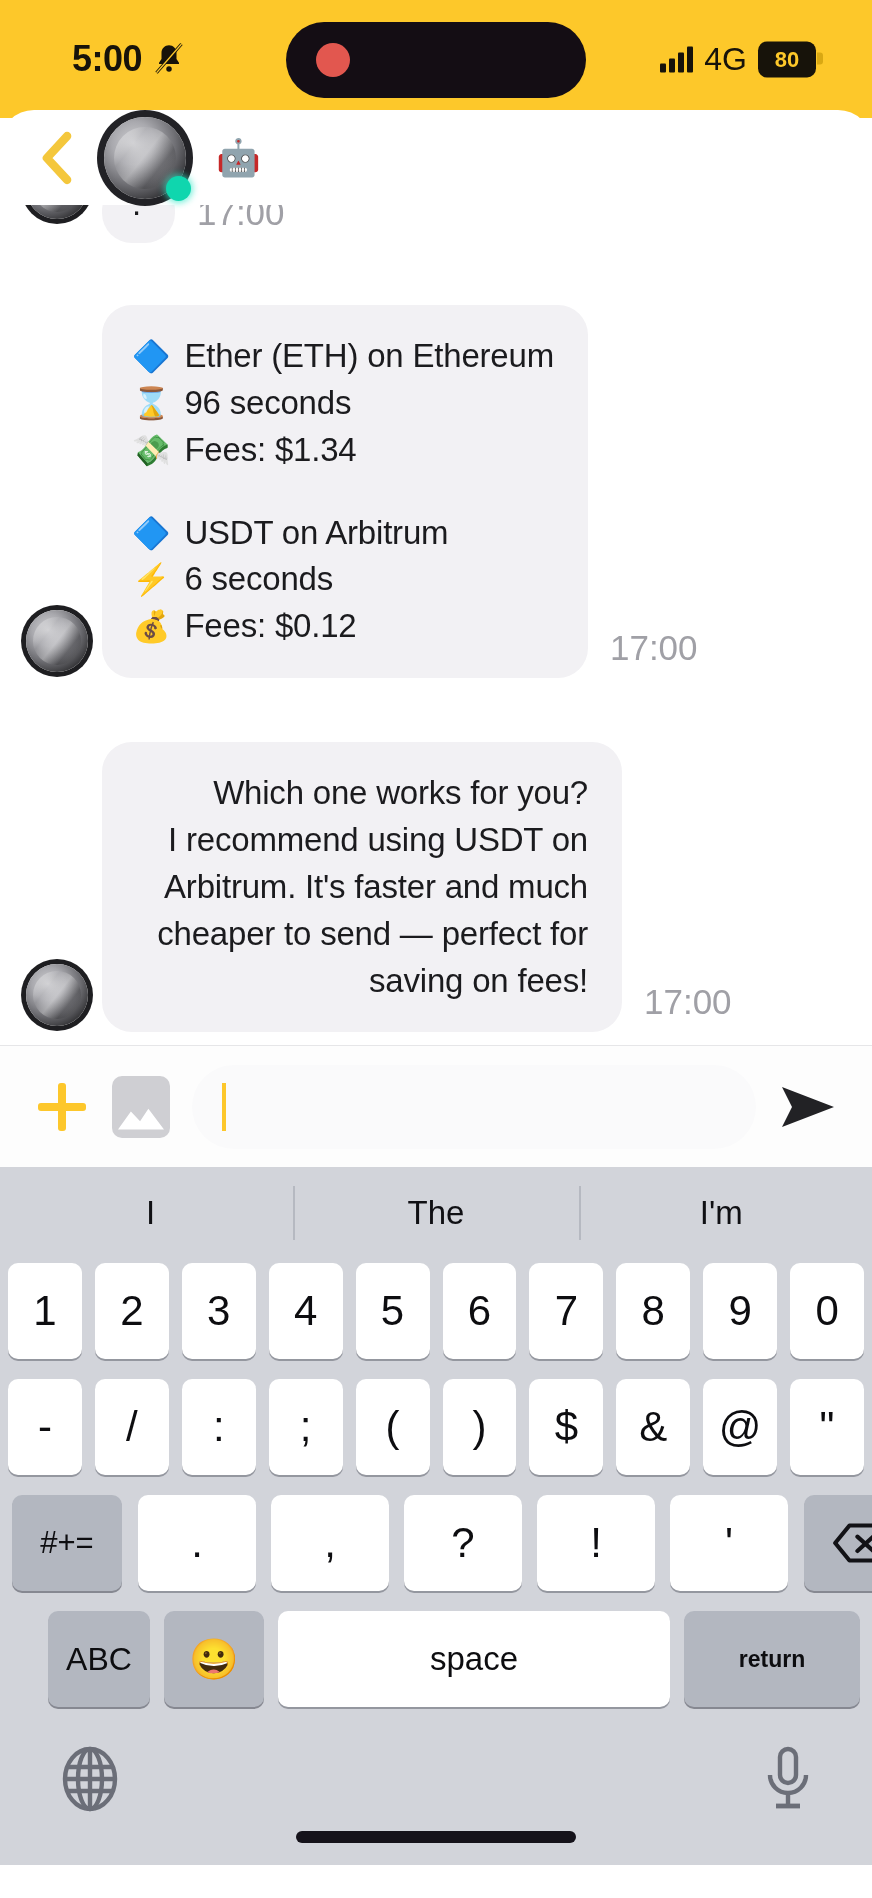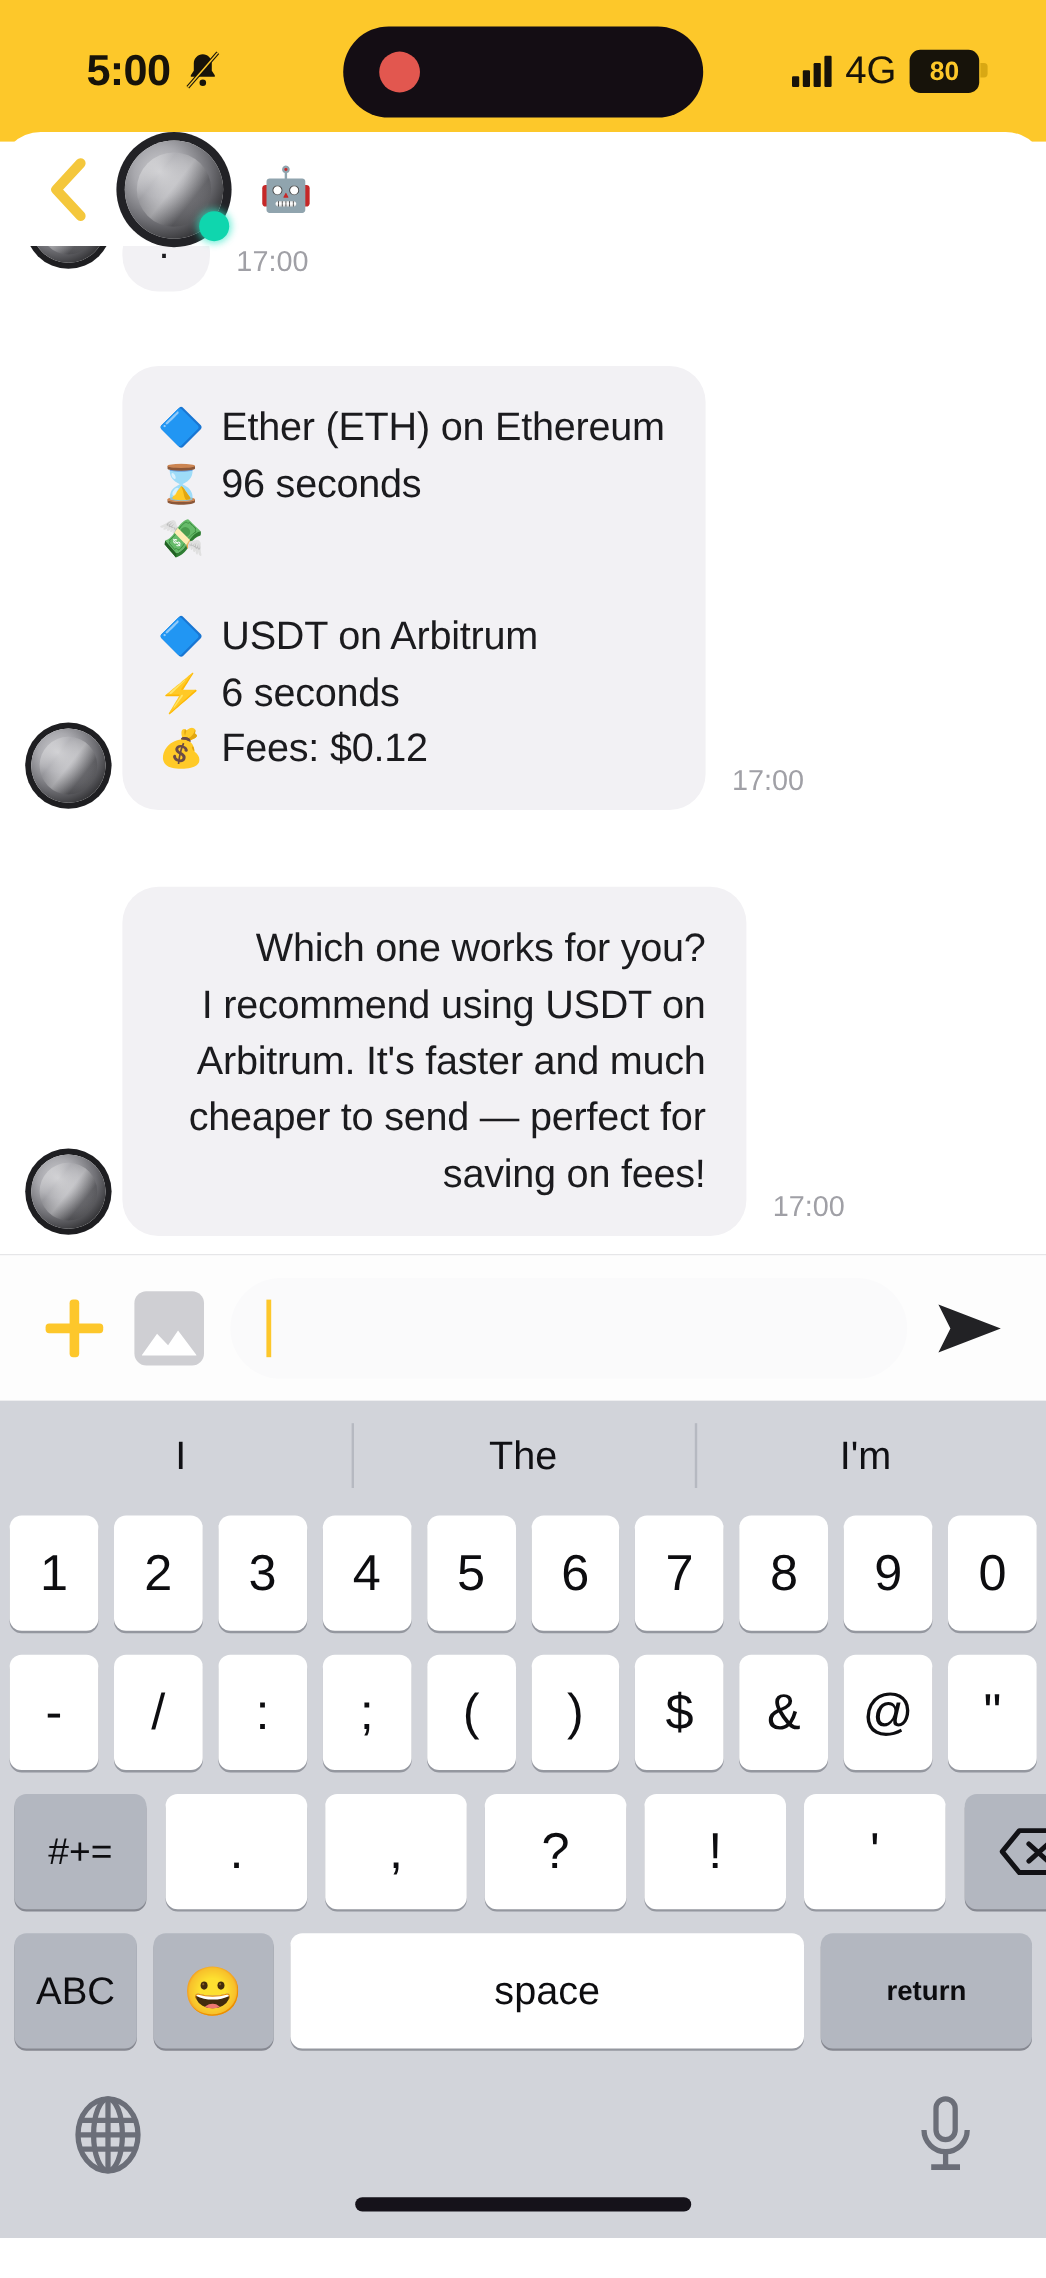--- a/index.html
+++ b/index.html
@@ -123,21 +123,21 @@
     font-size: 33px;
     line-height: 1.42;
     color: #1b1b1e;
     letter-spacing: -0.2px;
   }
   .bubble .line { display: flex; align-items: baseline; gap: 14px; white-space: pre; }
   .bubble .emoji { font-size: 31px; line-height: 1.42; }
   .bubble .spacer { height: 36px; }
   .bubble p { white-space: pre-line; text-align: right; }
   .stamp {
-    font-size: 24px; color: #a0a0a6;
+    font-size: 35px; color: #a0a0a6;
     margin-left: 22px; margin-bottom: 10px;
     flex: 0 0 auto;
   }
 
   
   .msg-row.cropped { margin-top: -48px; }
   .msg-row.cropped .bubble { padding-top: 0; padding-bottom: 24px; height: 62px; overflow:hidden; }
   .msg-row.cropped .row-avatar { margin-bottom: 24px; }
 
   .gap-1 { height: 62px; }
@@ -212,21 +212,21 @@
     user-select: none;
   }
   .key.dark { background: #b3b7c0; box-shadow: 0 2px 0 rgba(125,128,136,.9); }
   .key.small { font-size: 31px; }
   .krow.r1 { margin-top: 4px; }
   .krow.r3 .key { flex: 0 0 auto; width: 96px; }
   .krow.r3 .key.fn { width: 110px; }
   .krow.r3 { gap: 16px; justify-content: space-between; padding: 0 12px; }
   .krow.r3 .midgroup { display:flex; gap: 15px; flex: 1 1 auto; justify-content: center; }
   .krow.r3 .midgroup .key { width: 118px; }
-  .krow.r4 { gap: 14px; padding: 0 12px; }
+  .krow.r4 { gap: 14px; padding: 0 12px; margin-left: 36px; }
   .krow.r4 .key.abc { flex: 0 0 auto; width: 102px; font-size: 32px; }
   .krow.r4 .key.emo { flex: 0 0 auto; width: 100px; font-size: 40px; }
   .krow.r4 .key.space { flex: 1 1 auto; font-size: 33px; }
   .krow.r4 .key.ret { flex: 0 0 auto; width: 176px; font-size: 23px; font-weight: bold; }
   .kbd-bottom {
     flex: 1 1 auto; position: relative;
     display: flex; align-items: flex-start; justify-content: space-between;
     padding: 18px 56px 0 56px;
   }
   .home-indicator {
@@ -299,20 +299,21 @@
         <div class="line">
           <span class="emoji">🔷</span>
           <span>Ether (ETH) on Ethereum</span>
         </div>
         <div class="line">
           <span class="emoji">⌛</span>
           <span>96 seconds</span>
         </div>
         <div class="line">
           <span class="emoji">💸</span>
+          <span>Fees: $1.34</span>
         </div>
         <div class="spacer"></div>
         <div class="line">
           <span class="emoji">🔷</span>
           <span>USDT on Arbitrum</span>
         </div>
         <div class="line">
           <span class="emoji">⚡</span>
           <span>6 seconds</span>
         </div>

